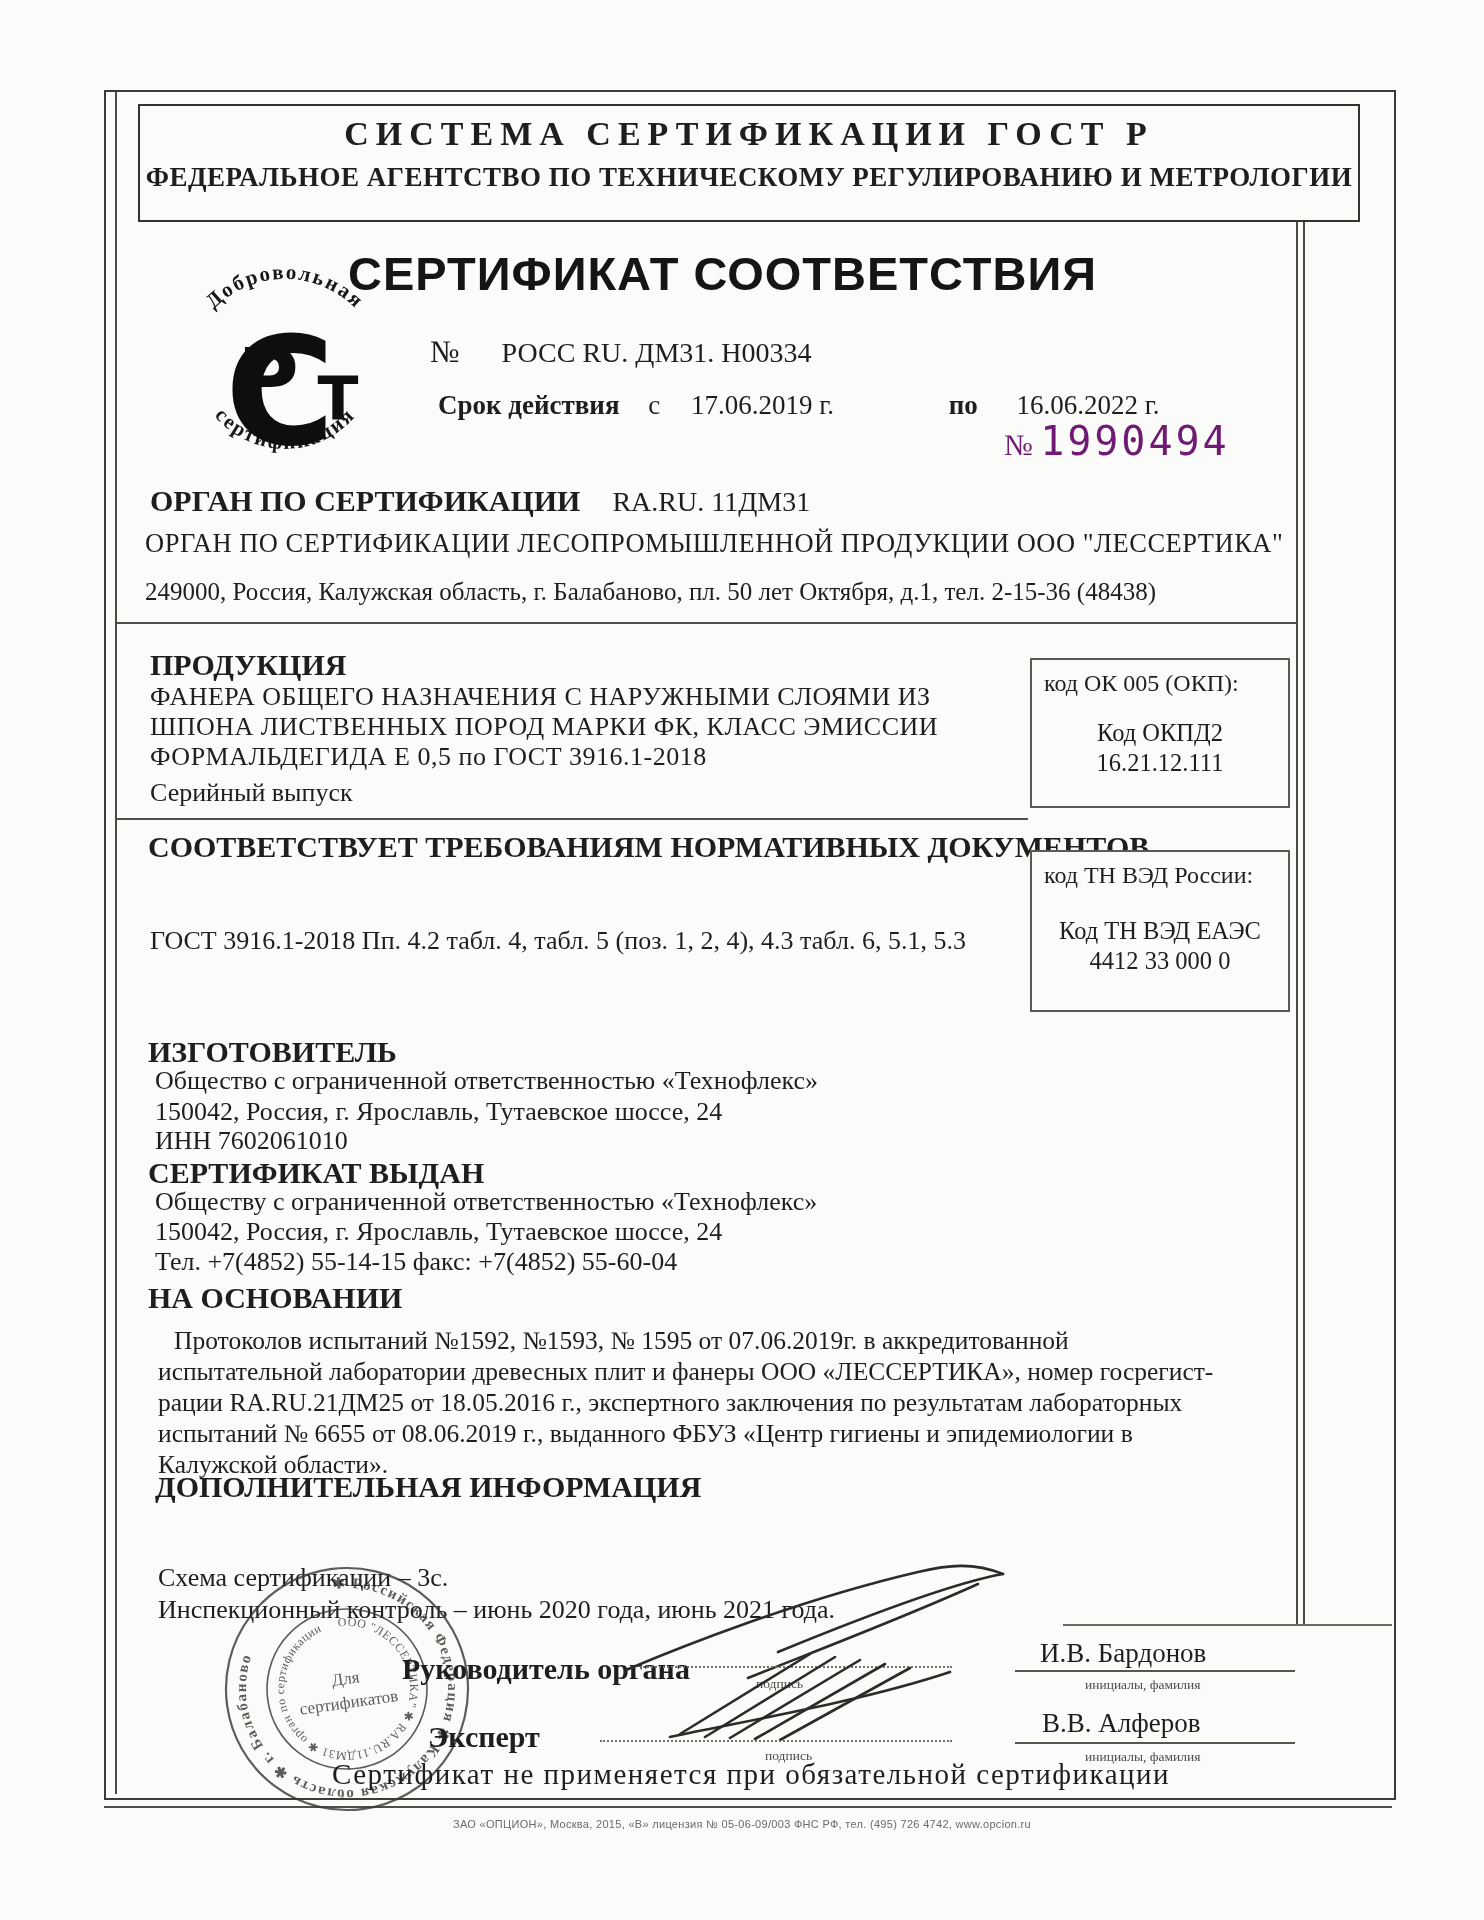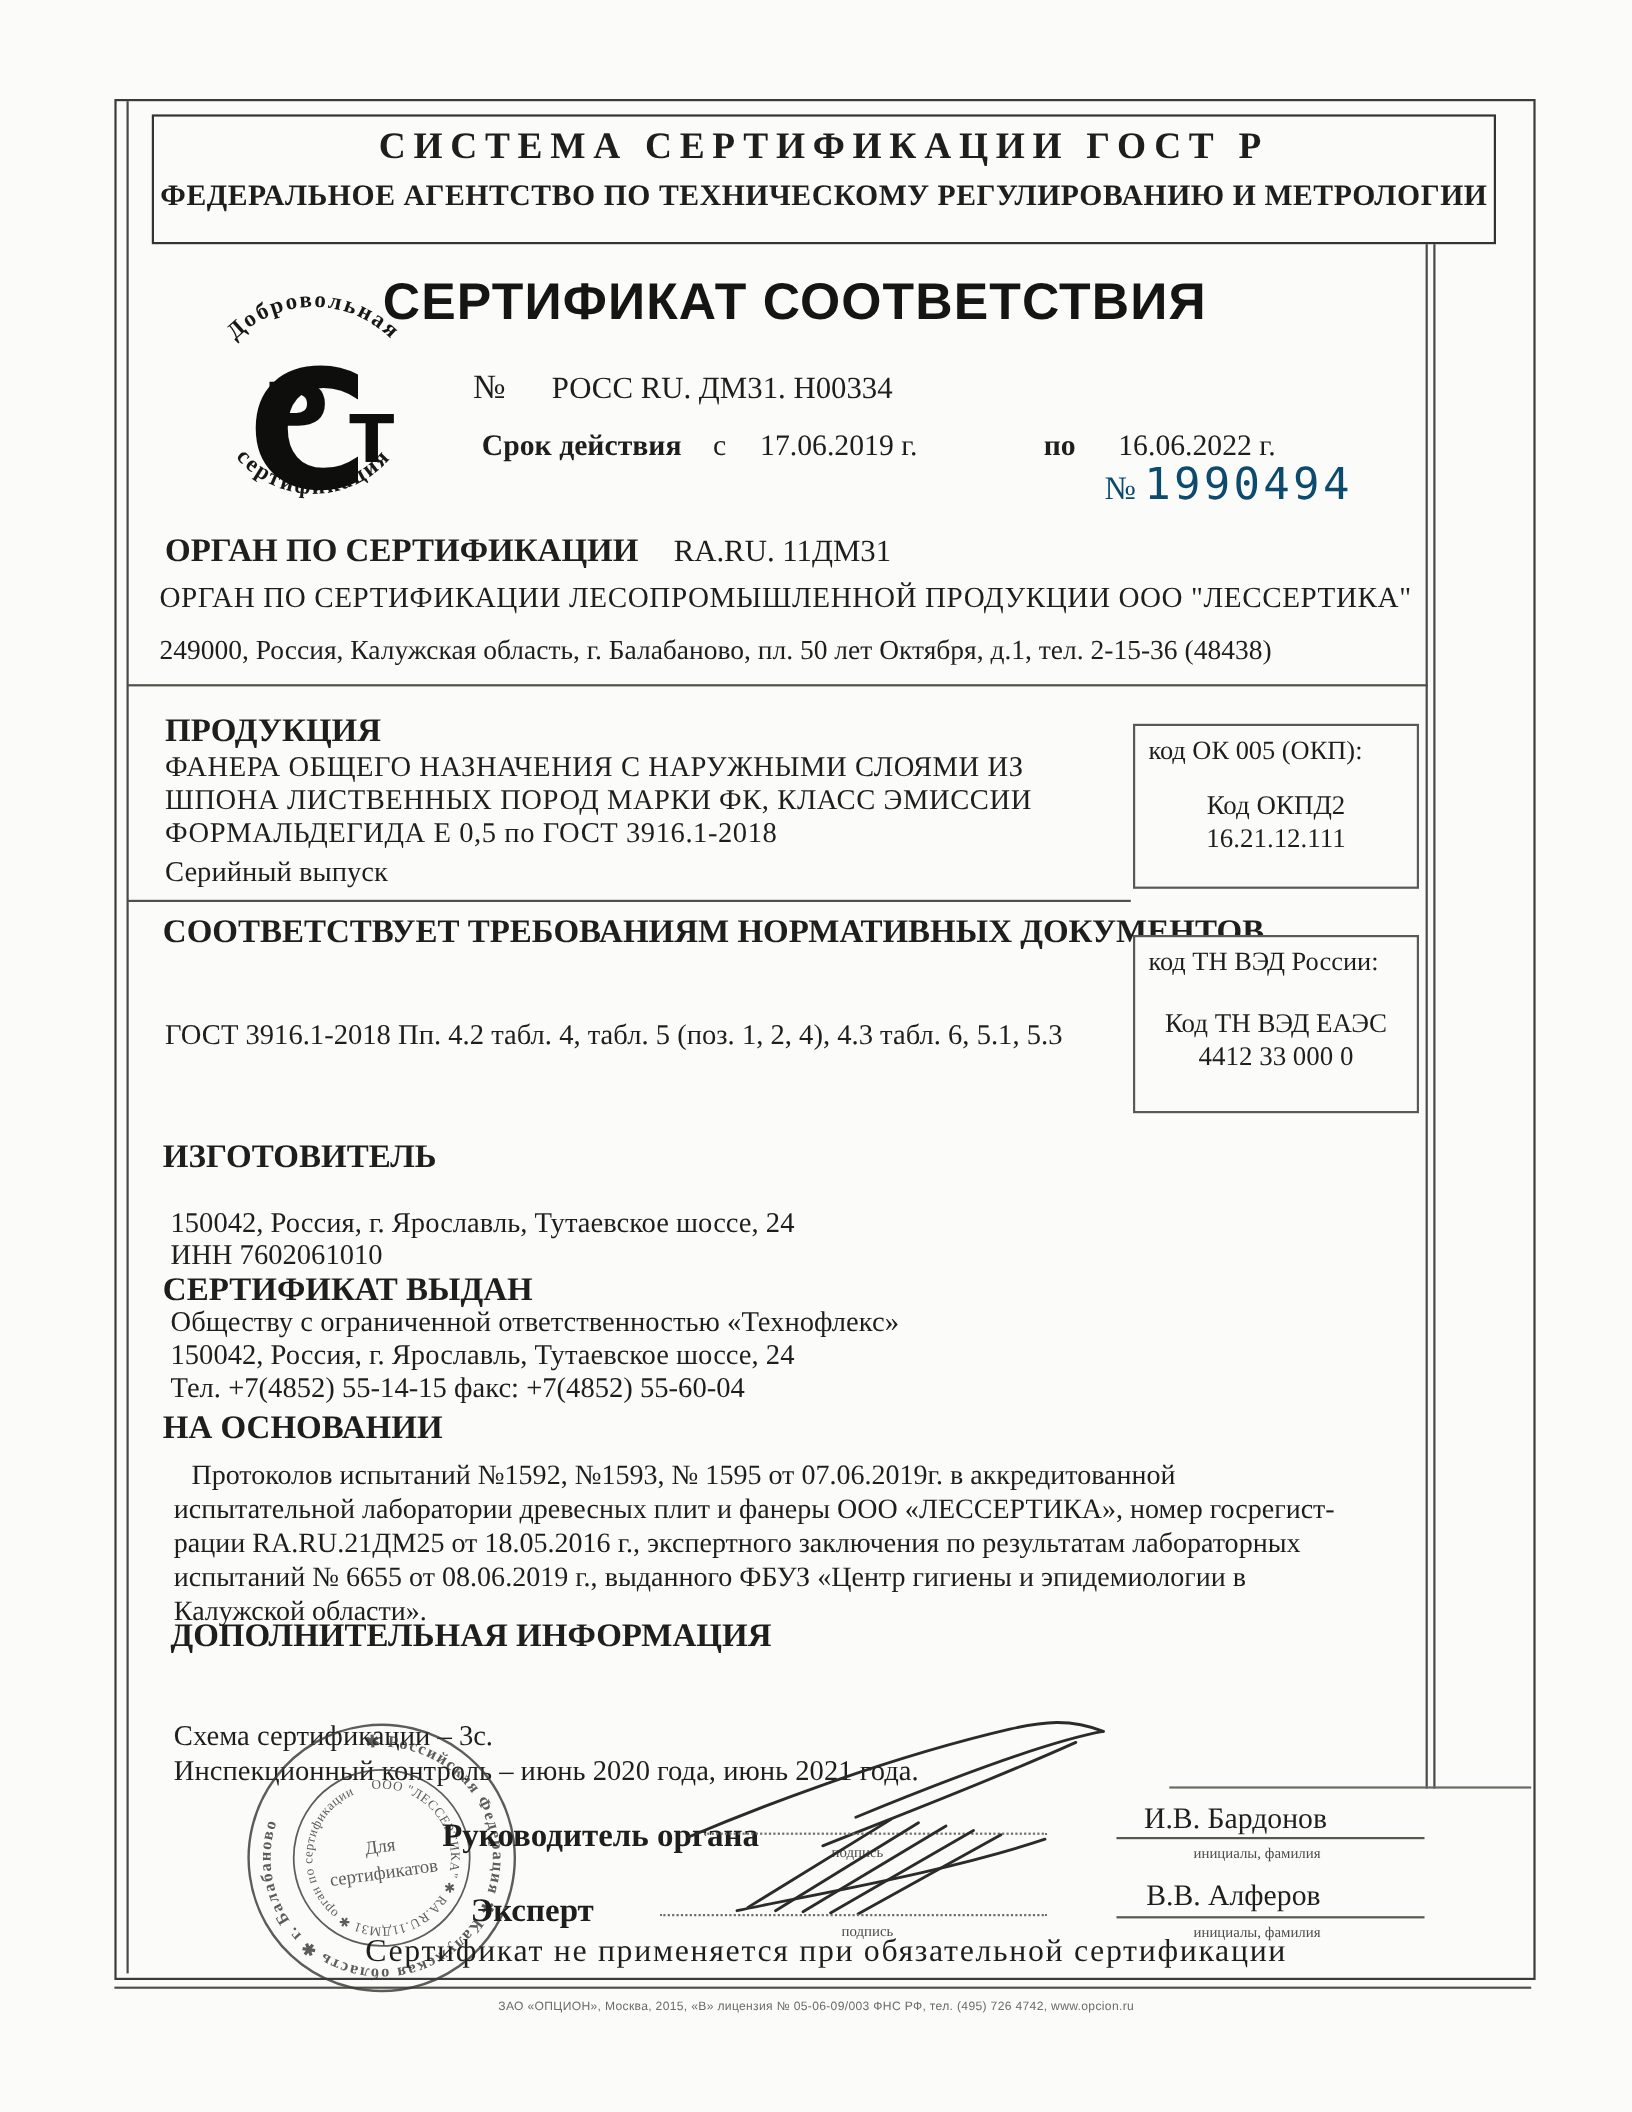--- a/index.html
+++ b/index.html
@@ -12,21 +12,21 @@
   .header-box{position:absolute;left:138px;top:104px;width:1218px;height:114px;border:2px solid #34342f;
               background:#fbfbf9;text-align:center;}
   .h1{margin-top:9px;font-size:34px;font-weight:bold;letter-spacing:7px;}
   .h2{margin-top:9px;font-size:27px;font-weight:bold;letter-spacing:0.5px;}
   .title{position:absolute;left:348px;top:246px;font-family:"Liberation Sans",sans-serif;
          font-size:47px;font-weight:800;letter-spacing:1px;color:#151513;}
   .numline{position:absolute;left:430px;top:334px;font-size:28px;}
   .numline .no{font-size:31px;margin-right:42px;}
   .validity{position:absolute;left:438px;top:390px;font-size:27px;}
   .validity .vl{font-weight:bold;}
-  .serial{position:absolute;left:1004px;top:418px;font-size:30px;color:#0c4a6e;white-space:nowrap;}
+  .serial{position:absolute;left:1004px;top:418px;font-size:30px;color:#701a75;white-space:nowrap;}
   .serial .digits{font-family:"DejaVu Sans Mono",monospace;font-size:40px;letter-spacing:3px;}
   .lbl{font-weight:bold;font-size:30px;}
   .txt{font-size:26px;}
   .caps{letter-spacing:0.5px;}
   .codebox{position:absolute;left:1030px;width:256px;border:2px solid #5a5a55;background:#fbfbf9;}
   .codebox .cl{margin:10px 0 0 12px;font-size:24px;}
   .codebox .cc{text-align:center;font-size:24.5px;margin-top:2px;}
   .cap{position:absolute;font-size:13.5px;color:#4c4c48;}
   .sigline{position:absolute;height:0;border-bottom:2px dotted #6f6f68;}
   .nameline{position:absolute;height:0;border-bottom:2px solid #575750;}
@@ -118,20 +118,21 @@
   <div class="abs lbl" style="left:148px;top:830px;">СООТВЕТСТВУЕТ ТРЕБОВАНИЯМ НОРМАТИВНЫХ ДОКУМЕНТОВ</div>
   <div class="abs txt" style="left:150px;top:926px;">ГОСТ 3916.1-2018 Пп. 4.2 табл. 4, табл. 5 (поз. 1, 2, 4), 4.3 табл. 6, 5.1, 5.3</div>
 
   <div class="codebox" style="top:850px;height:158px;">
     <div class="cl">код ТН ВЭД России:</div>
     <div class="cc" style="margin-top:28px;">Код ТН ВЭД ЕАЭС</div>
     <div class="cc">4412 33 000 0</div>
   </div>
 
   <div class="abs lbl" style="left:148px;top:1035px;">ИЗГОТОВИТЕЛЬ</div>
+  <div class="abs txt" style="left:155px;top:1066px;">Общество  с ограниченной ответственностью «Технофлекс»</div>
   <div class="abs txt" style="left:155px;top:1097px;">150042, Россия, г. Ярославль, Тутаевское шоссе, 24</div>
   <div class="abs txt" style="left:155px;top:1126px;">ИНН 7602061010</div>
 
   <div class="abs lbl" style="left:148px;top:1156px;">СЕРТИФИКАТ ВЫДАН</div>
   <div class="abs txt" style="left:155px;top:1187px;">Обществу  с ограниченной ответственностью «Технофлекс»</div>
   <div class="abs txt" style="left:155px;top:1217px;">150042, Россия, г. Ярославль, Тутаевское шоссе, 24</div>
   <div class="abs txt" style="left:155px;top:1247px;">Тел. +7(4852) 55-14-15   факс: +7(4852) 55-60-04</div>
 
   <div class="abs lbl" style="left:148px;top:1281px;">НА ОСНОВАНИИ</div>
   <div class="basis-line" style="top:1326px;margin-left:16px;">Протоколов испытаний №1592, №1593, № 1595 от 07.06.2019г. в аккредитованной</div>

